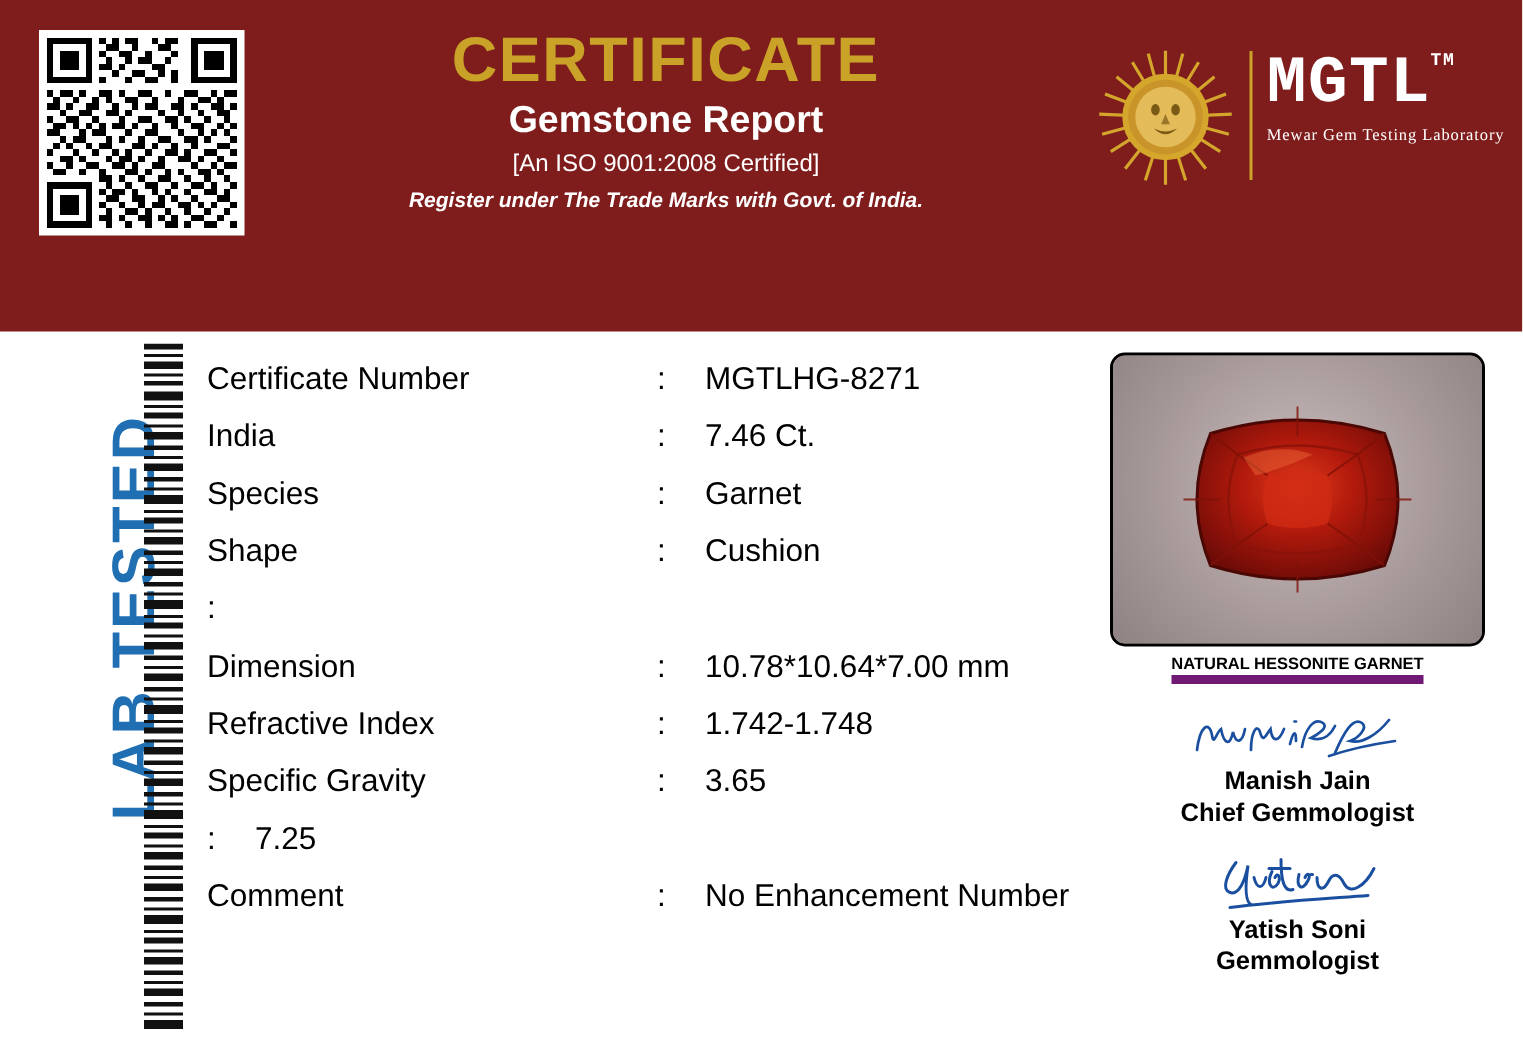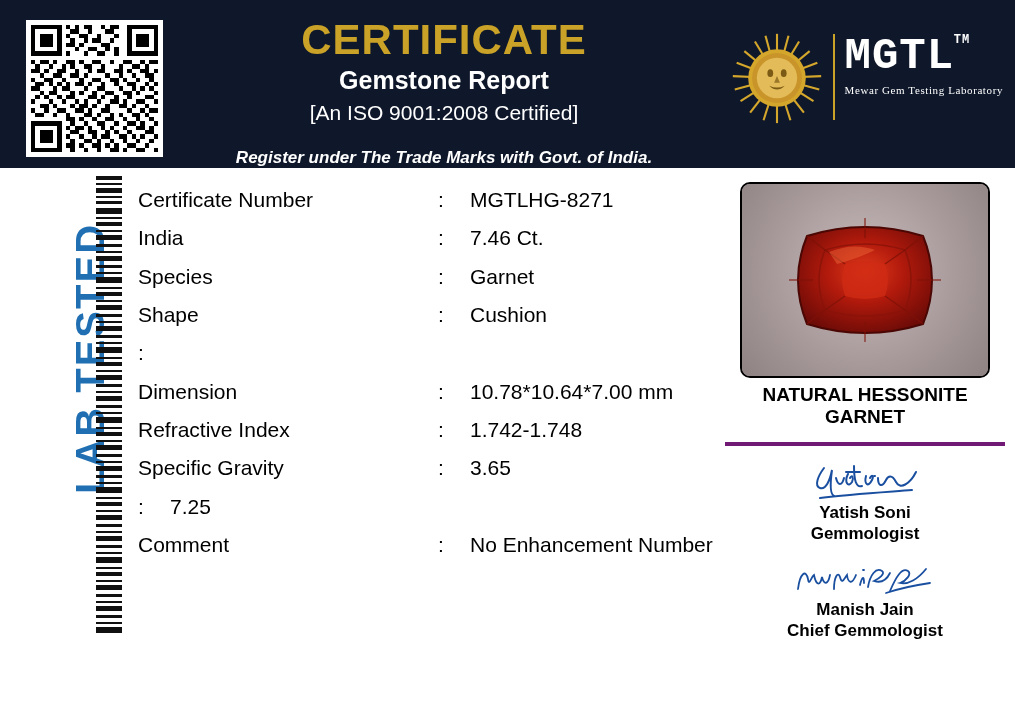--- a/index.html
+++ b/index.html
@@ -15,22 +15,22 @@
     width: 1015px;
     height: 707px;
     background: #ffffff;
     overflow: hidden;
     box-sizing: border-box;
   }
 
   
   .header {
     position: relative;
-    height: 168px;
-    background: #0f172a;
+    height: 221px;
+    background: #7f1d1d;
     display: flex;
     align-items: flex-start;
     box-sizing: border-box;
     gap: 28px;
   }
   .qr-wrap {
     margin: 20px 0 0 26px;
     width: 137px;
     height: 137px;
     background: #ffffff;
@@ -56,30 +56,30 @@
     font-family: "Liberation Sans", sans-serif;
     line-height: 1.05;
   }
   .cert-sub {
     font-size: 25px;
     font-weight: bold;
     color: #ffffff;
     margin-top: 4px;
   }
   .cert-iso {
-    font-size: 21px;
+    font-size: 16px;
     color: #ffffff;
     margin-top: 6px;
   }
   .cert-register {
-    font-size: 17px;
+    font-size: 14px;
     font-style: italic;
     font-weight: bold;
     color: #ffffff;
-    margin-top: 22px;
+    margin-top: 6px;
     line-height: 1.25;
     max-width: 470px;
     margin-left: auto;
     margin-right: auto;
   }
   .header-right {
     width: 290px;
     padding-top: 30px;
     padding-right: 12px;
     display: flex;
@@ -213,26 +213,26 @@
     background: radial-gradient(circle at 50% 45%, #c9bcbc 0%, #a99b9b 55%, #8e8282 100%);
   }
   .gem-svg {
     position: absolute;
     inset: 0;
     width: 100%;
     height: 100%;
   }
   .gem-caption {
     margin-top: 6px;
-    font-size: 19px;
+    font-size: 11px;
     font-weight: bold;
     color: #000000;
-    border-bottom: 4px solid #701a75;
+    border-bottom: 6px solid #701a75;
     display: inline-block;
-    padding-bottom: 14px;
+    padding-bottom: 1px;
   }
   .sign-block {
     margin-top: 14px;
   }
   .sign-svg {
     display: block;
     margin: 0 auto;
   }
   .sign-name {
     font-size: 17px;
@@ -707,48 +707,48 @@
               <line x1="20" y1="16" x2="40" y2="30"></line>
             </g>
             <path d="M-36,-28 Q-12,-38 10,-30 Q-6,-22 -28,-16 Z" fill="#f06a3a" opacity="0.45"></path>
           </g>
         </svg>
       </div>
 
       <div class="gem-caption">NATURAL HESSONITE GARNET</div>
 
       <div class="sign-block">
+        <svg class="sign-svg" width="150" height="42" viewBox="0 0 150 42">
+          <g fill="none" stroke="#1a4fa0" stroke-width="1.8" stroke-linecap="round">
+            <path d="M8 30 C10 14, 16 10, 18 20 C19 28, 21 18, 24 16 C26 26, 30 28, 32 18 C34 26, 38 26, 40 16"></path>
+            <path d="M44 30 C44 18, 48 12, 50 18 C52 26, 54 20, 57 16 C58 24, 62 26, 66 16"></path>
+            <path d="M70 26 C72 18, 74 16, 74 24"></path>
+            <path d="M73 11 l1 0"></path>
+            <path d="M78 28 C80 16, 86 8, 92 12 C96 15, 88 20, 84 22 C90 24, 96 22, 100 14"></path>
+            <path d="M100 32 C106 18, 112 8, 118 12 C122 15, 116 22, 110 24 C118 26, 128 20, 136 10"></path>
+            <path d="M96 34 C108 30, 126 26, 140 24"></path>
+          </g>
+        </svg>
+        <div class="sign-name">Manish Jain</div>
+        <div class="sign-role">Chief Gemmologist</div>
+      </div>
+
+      <div class="sign-block">
         <svg class="sign-svg" width="130" height="44" viewBox="0 0 130 44">
           <g fill="none" stroke="#1a4fa0" stroke-width="2" stroke-linecap="round">
             <path d="M24 8 C18 16, 14 26, 20 28 C26 30, 30 20, 32 10 C30 24, 30 34, 34 36"></path>
             <path d="M36 18 C38 26, 42 26, 44 18"></path>
             <path d="M48 14 C44 22, 48 28, 52 22 C54 18, 52 14, 50 18"></path>
             <path d="M54 6 C54 20, 56 28, 62 26"></path>
             <path d="M46 12 l14 0"></path>
             <path d="M66 16 C64 24, 68 28, 72 20 C74 16, 72 14, 70 18"></path>
             <path d="M74 16 l1 0"></path>
             <path d="M78 18 C78 26, 82 28, 86 20 C88 16, 92 14, 96 22 C100 30, 110 24, 116 12"></path>
             <path d="M20 38 C50 34, 86 32, 112 30"></path>
           </g>
         </svg>
         <div class="sign-name">Yatish Soni</div>
         <div class="sign-role">Gemmologist</div>
       </div>
 
-      <div class="sign-block">
-        <svg class="sign-svg" width="150" height="42" viewBox="0 0 150 42">
-          <g fill="none" stroke="#1a4fa0" stroke-width="1.8" stroke-linecap="round">
-            <path d="M8 30 C10 14, 16 10, 18 20 C19 28, 21 18, 24 16 C26 26, 30 28, 32 18 C34 26, 38 26, 40 16"></path>
-            <path d="M44 30 C44 18, 48 12, 50 18 C52 26, 54 20, 57 16 C58 24, 62 26, 66 16"></path>
-            <path d="M70 26 C72 18, 74 16, 74 24"></path>
-            <path d="M73 11 l1 0"></path>
-            <path d="M78 28 C80 16, 86 8, 92 12 C96 15, 88 20, 84 22 C90 24, 96 22, 100 14"></path>
-            <path d="M100 32 C106 18, 112 8, 118 12 C122 15, 116 22, 110 24 C118 26, 128 20, 136 10"></path>
-            <path d="M96 34 C108 30, 126 26, 140 24"></path>
-          </g>
-        </svg>
-        <div class="sign-name">Manish Jain</div>
-        <div class="sign-role">Chief Gemmologist</div>
-      </div>
-
     </div>
   </div>
 </div>
 
 </body></html>

